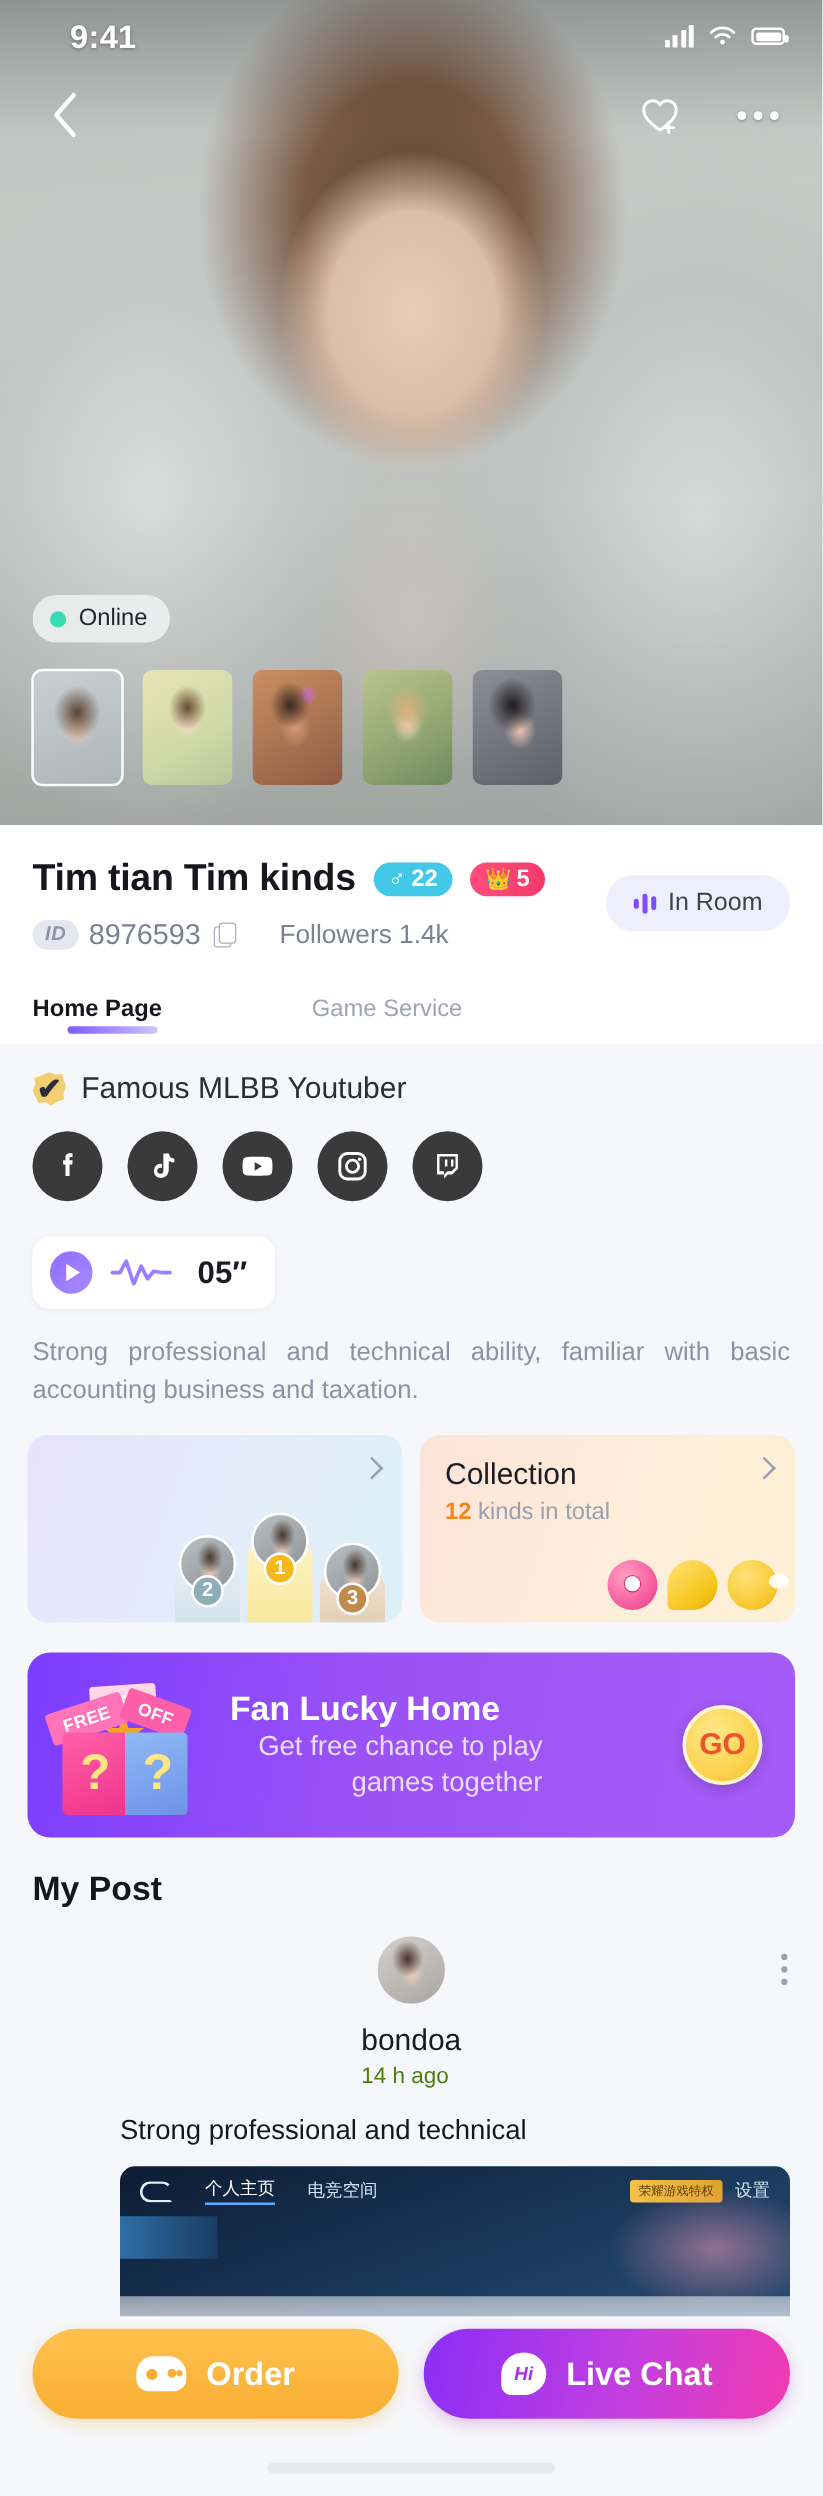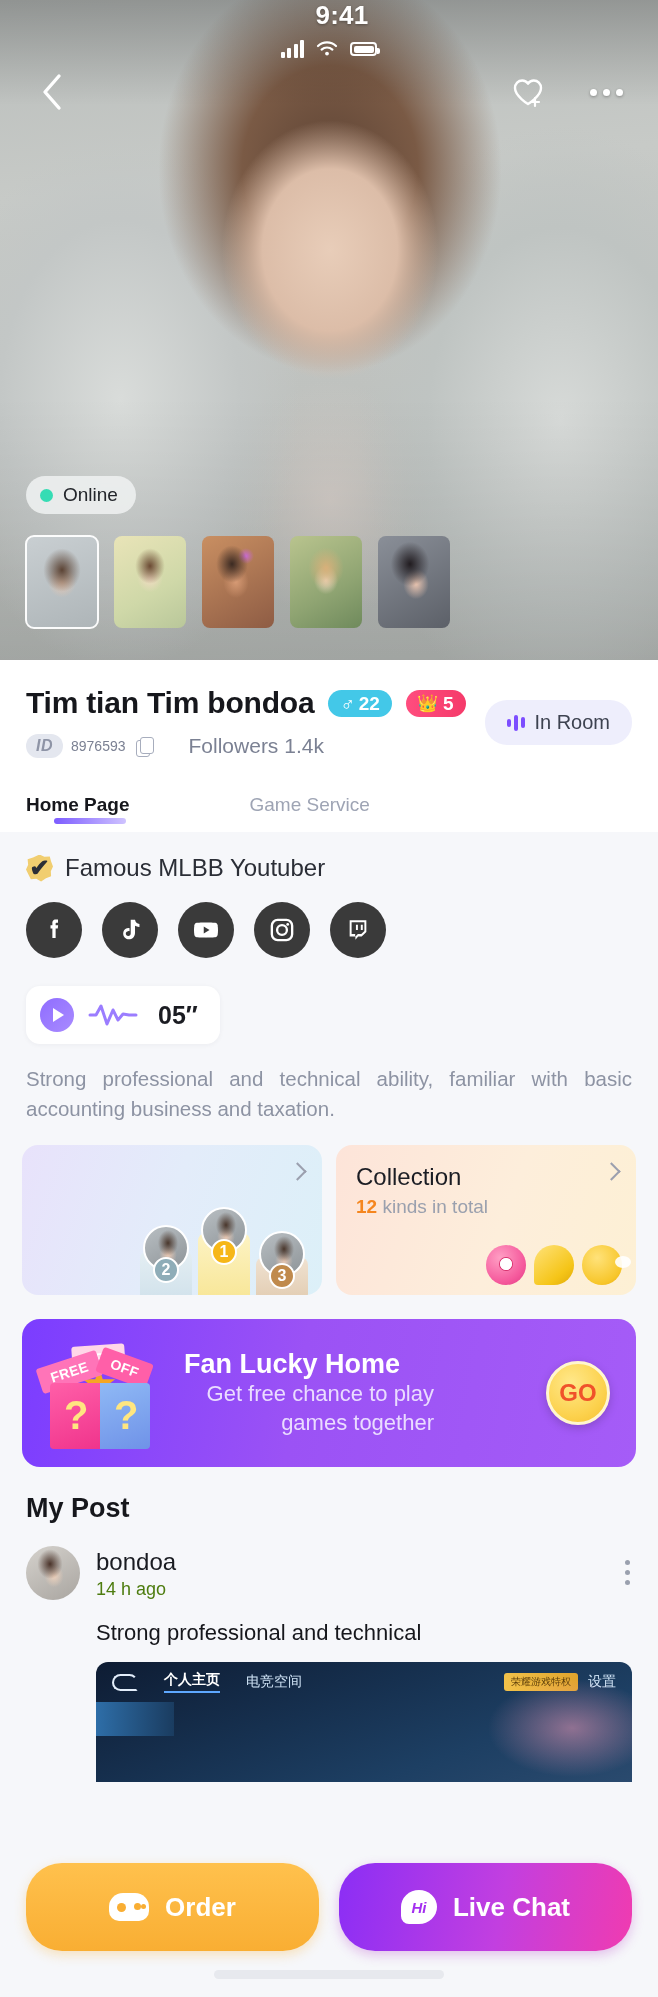--- a/index.html
+++ b/index.html
@@ -26,21 +26,21 @@
   }
   .hero-photo::after{
     content:""; position:absolute; inset:0;
     background:linear-gradient(180deg, rgba(0,0,0,.22) 0%, rgba(0,0,0,0) 16%, rgba(0,0,0,0) 60%, rgba(0,0,0,.10) 100%);
   }
 
   
   .statusbar {
     position:absolute; top:0; left:0; right:0; height:58px;
     display:flex; align-items:center; justify-content:space-between;
-    padding:0 30px; z-index:6; color:#fff;flex-direction:column;
+    padding:0 30px; z-index:6; color:#fff;
   }
   .clock { font-size:26px; font-weight:600; letter-spacing:.3px;
            text-shadow:0 1px 3px rgba(0,0,0,.35); margin-left:26px; }
   .sysicons { display:flex; align-items:center; gap:11px; }
   .bars { display:flex; align-items:flex-end; gap:2.5px; height:18px; }
   .bars i { display:block; width:4px; background:#fff; border-radius:1px; }
   .bars i:nth-child(1){height:6px} .bars i:nth-child(2){height:10px}
   .bars i:nth-child(3){height:14px} .bars i:nth-child(4){height:18px}
   .batt { width:27px; height:14px; border:2px solid #fff; border-radius:4px; position:relative; }
   .batt::before{content:"";position:absolute;inset:1.5px;background:#fff;border-radius:2px;}
@@ -103,21 +103,21 @@
     padding:4px 12px; font-size:19px; font-weight:600; color:#fff; line-height:1;
   }
   .badge-gender { background:#43c8e8; }
   .badge-level  { background:linear-gradient(90deg,#ff4d7e,#f53a6a); }
   .crown { font-size:17px; }
   .meta-row { display:flex; align-items:center; gap:8px; margin-top:14px; }
   .idchip {
     background:#e4e7ef; color:#8e94a6; font-size:16px; font-weight:700; font-style:italic;
     border-radius:12px; padding:3px 10px; letter-spacing:.5px;
   }
-  .idnum { font-size:14px; color:#7b8193; }
+  .idnum { font-size:23px; color:#7b8193; }
   .copy-ic { width:17px; height:19px; position:relative; display:inline-block; margin-left:2px; }
   .copy-ic::before,.copy-ic::after{
     content:""; position:absolute; border:1.7px solid #a7adbd; border-radius:3px;
     width:12px; height:15px;
   }
   .copy-ic::before{ left:0; top:3px; }
   .copy-ic::after{ left:4px; top:0; background:#fff; }
   .followers { font-size:21px; color:#7b8193; margin-left:28px; }
   .inroom {
     position:absolute; right:26px; top:40px;
@@ -243,53 +243,53 @@
     position:absolute; right:26px; top:50%; transform:translateY(-50%);
     width:64px; height:64px; border-radius:50%;
     background:radial-gradient(circle at 38% 32%,#ffe88a,#fcd24e 62%,#f5bf2e);
     border:3px solid #fff6cf; display:flex; align-items:center; justify-content:center;
     color:#f0522a; font-size:24px; font-weight:700; box-shadow:0 3px 10px rgba(0,0,0,.18);
   }
 
   
   .post-wrap { padding:26px 26px 0; }
   .post-h { font-size:27px; font-weight:700; color:#16171c; }
-  .post-head { display:flex; align-items:flex-end; gap:16px; margin-top:22px; position:relative; }
+  .post-head { display:flex; align-items:center; gap:16px; margin-top:22px; position:relative;flex-direction:column; }
   .p-av {
     width:54px; height:54px; border-radius:50%; flex:none;
     background:radial-gradient(ellipse 17px 20px at 24px 18px,#4a3329 0%,rgba(92,66,52,0) 74%),
                radial-gradient(ellipse 12px 14px at 28px 30px,#ecd0bb 0%,rgba(234,206,186,0) 80%),
                linear-gradient(150deg,#d5d2cd,#a9a5a0);
   }
   .p-name { font-size:24px; color:#191b21; }
   .p-time { font-size:18px; color:#4d7c0f; margin-top:3px; }
   .dots-v { position:absolute; right:2px; top:14px; display:flex; flex-direction:column; gap:5px; }
   .dots-v i { width:5px; height:5px; border-radius:50%; background:#9aa0ae; display:block; }
   .p-text { font-size:22px; color:#16171c; margin:20px 0 0 70px; }
   .p-img {
     margin:16px 0 0 70px; height:120px; border-radius:12px 12px 0 0; overflow:hidden; position:relative;
     background:linear-gradient(160deg,#0e1c33 0%,#16304f 40%,#1d3f63 70%,#2a4a6e 100%);
   }
   .p-img .pi-top { display:flex; align-items:center; gap:26px; padding:9px 16px; font-size:14px; color:#cfe3f5; }
   .p-img .pi-back { width:26px; height:17px; border:2.4px solid #e3eefb; border-radius:10px 10px 2px 10px; border-right-color:transparent; }
-  .p-img .pi-tab-a { color:#fff; font-weight:700; border-bottom:2px solid #5ea8ff; padding-bottom:2px; }
+  .p-img .pi-tab-a { color:#fff; font-weight:400; border-bottom:2px solid #5ea8ff; padding-bottom:2px; }
   .p-img .pi-right { margin-left:auto; display:flex; align-items:center; gap:10px; }
   .pi-gold { background:linear-gradient(90deg,#f3c24a,#e0a32c); border-radius:3px; padding:2px 7px; font-size:10px; color:#5a3c08; }
   .p-img .pi-side { position:absolute; left:0; top:40px; width:78px; height:34px; background:linear-gradient(90deg,#2e6ea8,#1a3c60); }
   .p-img .pi-glow { position:absolute; right:0; top:0; width:240px; height:120px;
       background:radial-gradient(ellipse 120px 70px at 180px 66px, rgba(255,160,190,.5), rgba(90,140,200,0) 70%); }
 
   
   .bottom {
     position:absolute; left:0; right:0; bottom:0; height:160px; z-index:9;
     background:linear-gradient(180deg, rgba(246,247,250,.55) 0%, #f6f7fa 36%, #f6f7fa 100%);
     display:flex; align-items:flex-start; gap:20px; padding:26px 26px 0;
   }
   .btn {
-    flex:1; height:88px; border-radius:36px; display:flex; align-items:center;
+    flex:1; height:72px; border-radius:36px; display:flex; align-items:center;
     justify-content:center; gap:16px; color:#fff; font-size:26px; font-weight:700;
   }
   .btn-order { background:linear-gradient(180deg,#ffc14d,#f9ae33); box-shadow:0 4px 12px rgba(249,174,51,.3); }
   .btn-chat  { background:linear-gradient(100deg,#8b2ef5,#c23fe0 55%,#f03bb0); box-shadow:0 4px 12px rgba(180,60,200,.3); }
   .pad-ic { width:40px; height:28px; background:#fff; border-radius:14px 14px 10px 10px; position:relative; }
   .pad-ic::before{ content:""; position:absolute; left:8px; top:10px; width:9px; height:9px; border-radius:50%; background:#f9ae33; }
   .pad-ic::after { content:""; position:absolute; right:8px; top:10px; width:7px; height:7px; border-radius:50%; background:#f9ae33;
                    box-shadow:6px 0 0 -1px #f9ae33; }
   .hi-ic { width:36px; height:34px; background:#fff; border-radius:50% 50% 50% 8px;
            display:flex; align-items:center; justify-content:center;
@@ -355,21 +355,21 @@
     <div class="thumb t3"></div>
     <div class="thumb t4"></div>
     <div class="thumb t5"></div>
   </div>
 </div>
 
 <div class="sheet">
 
   <div class="profile">
     <div class="name-row">
-      <span class="uname">Tim tian Tim bondoa</span>
+      <span class="uname">Tim tian Tim kinds</span>
       <span class="badge badge-gender">
         <b>♂</b>
         <span>22</span>
       </span>
       <span class="badge badge-level">
         <span class="crown">👑</span>
         <span>5</span>
       </span>
     </div>
 

